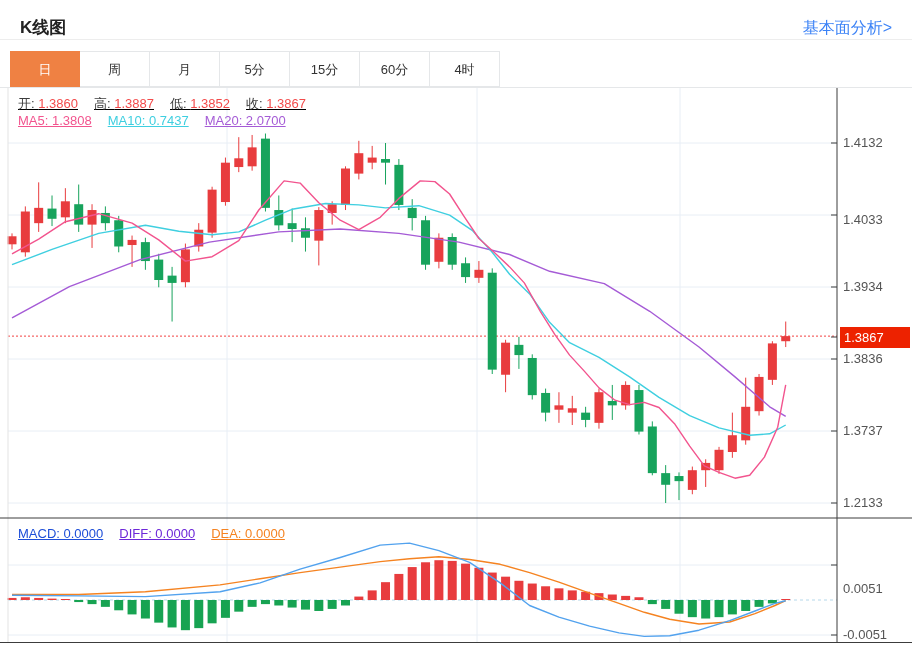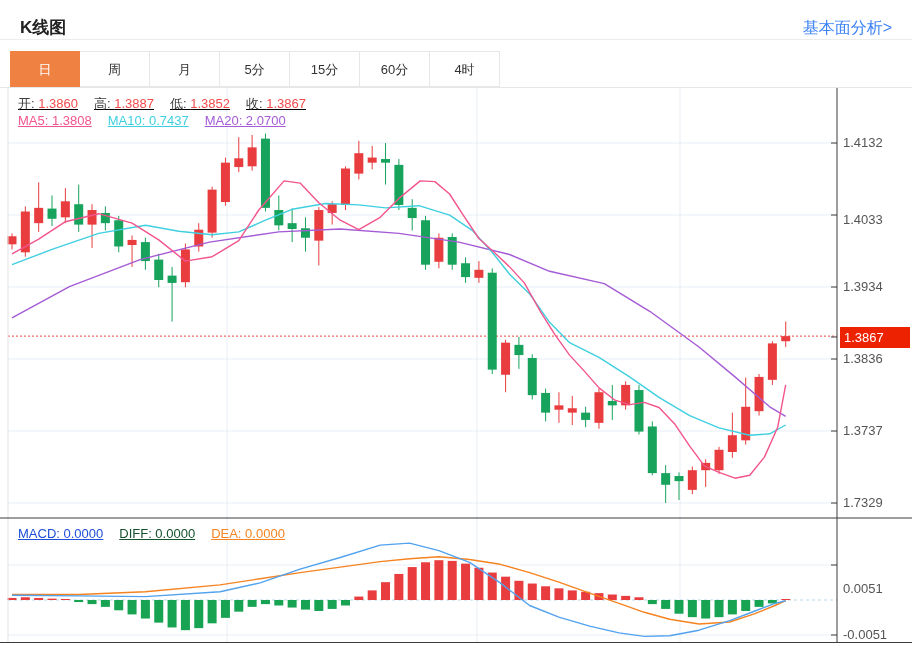--- a/index.html
+++ b/index.html
@@ -246,26 +246,26 @@
         <line x1="831" y1="199" x2="837" y2="199" stroke="#3c3c3c" stroke-width="1"></line>
         <line x1="831" y1="271" x2="837" y2="271" stroke="#3c3c3c" stroke-width="1"></line>
         <line x1="831" y1="343" x2="837" y2="343" stroke="#3c3c3c" stroke-width="1"></line>
         <line x1="831" y1="415" x2="837" y2="415" stroke="#3c3c3c" stroke-width="1"></line>
         <line x1="831" y1="477" x2="837" y2="477" stroke="#3c3c3c" stroke-width="1"></line>
         <line x1="831" y1="547" x2="837" y2="547" stroke="#3c3c3c" stroke-width="1"></line>
         <line x1="831" y1="249" x2="837" y2="249" stroke="#3c3c3c" stroke-width="1"></line>
       </svg>
     <div class="overlay legend-row" id="ohlc-legend" style="left:18px; top:7px;"><span><i class="lab" style="font-style: normal;">开: </i><i style="font-style: normal; color: rgb(243, 75, 75);">1.3860</i></span><span><i class="lab" style="font-style: normal;">高: </i><i style="font-style: normal; color: rgb(243, 75, 75);">1.3887</i></span><span><i class="lab" style="font-style: normal;">低: </i><i style="font-style: normal; color: rgb(243, 75, 75);">1.3852</i></span><span><i class="lab" style="font-style: normal;">收: </i><i style="font-style: normal; color: rgb(243, 75, 75);">1.3867</i></span></div>
     <div class="overlay legend-row" id="ma-legend" style="left:18px; top:25px;"><span style="color: rgb(242, 84, 142);">MA5: 1.3808</span><span style="color: rgb(63, 207, 224);">MA10: 0.7437</span><span style="color: rgb(165, 91, 214);">MA20: 2.0700</span></div>
-    <div class="overlay legend-row" id="macd-legend" style="left:18px; top:438px;"><span style="color: #1d4ed8;">MACD: 0.0000</span><span style="color: #14532d;">DIFF: 0.0000</span><span style="color: rgb(245, 131, 33);">DEA: 0.0000</span></div>
+    <div class="overlay legend-row" id="macd-legend" style="left:18px; top:438px;"><span style="color: #1d4ed8;">MACD: 0.0000</span><span style="color: #6d28d9;">DIFF: 0.0000</span><span style="color: rgb(245, 131, 33);">DEA: 0.0000</span></div>
     <div id="y-axis">
         <div class="y-label" style="top: 47px;">1.4132</div>
         <div class="y-label" style="top: 111px; margin-top: 13px;">1.4033</div>
         <div class="y-label" style="top: 191px;">1.3934</div>
         <div class="y-label" style="top: 263px;">1.3836</div>
         <div class="y-label" style="top: 335px;">1.3737</div>
-        <div class="y-label" style="top: 407px;">1.7329</div>
+        <div class="y-label" style="top: 407px;">1.2133</div>
         <div class="y-label" style="top: 493px;">0.0051</div>
         <div class="y-label" style="top: 539px;">-0.0051</div>
       </div>
     <div class="price-badge" id="price-badge" style="top: 239px; background: rgb(237, 34, 0);">1.3867</div>
   </div>
 </div>
 
 </body></html>

